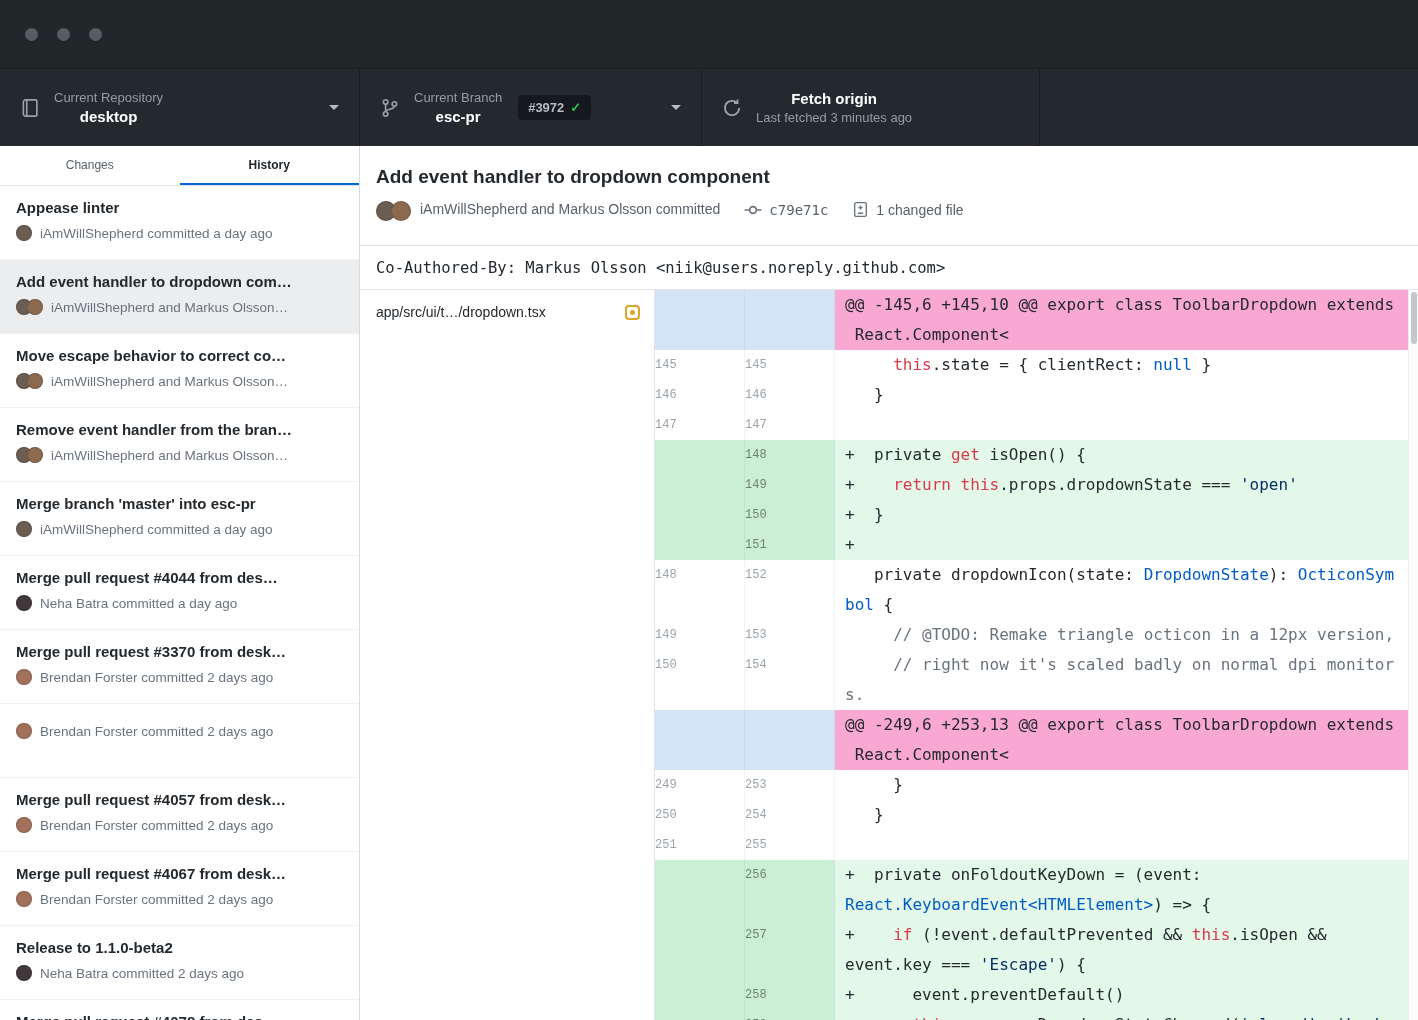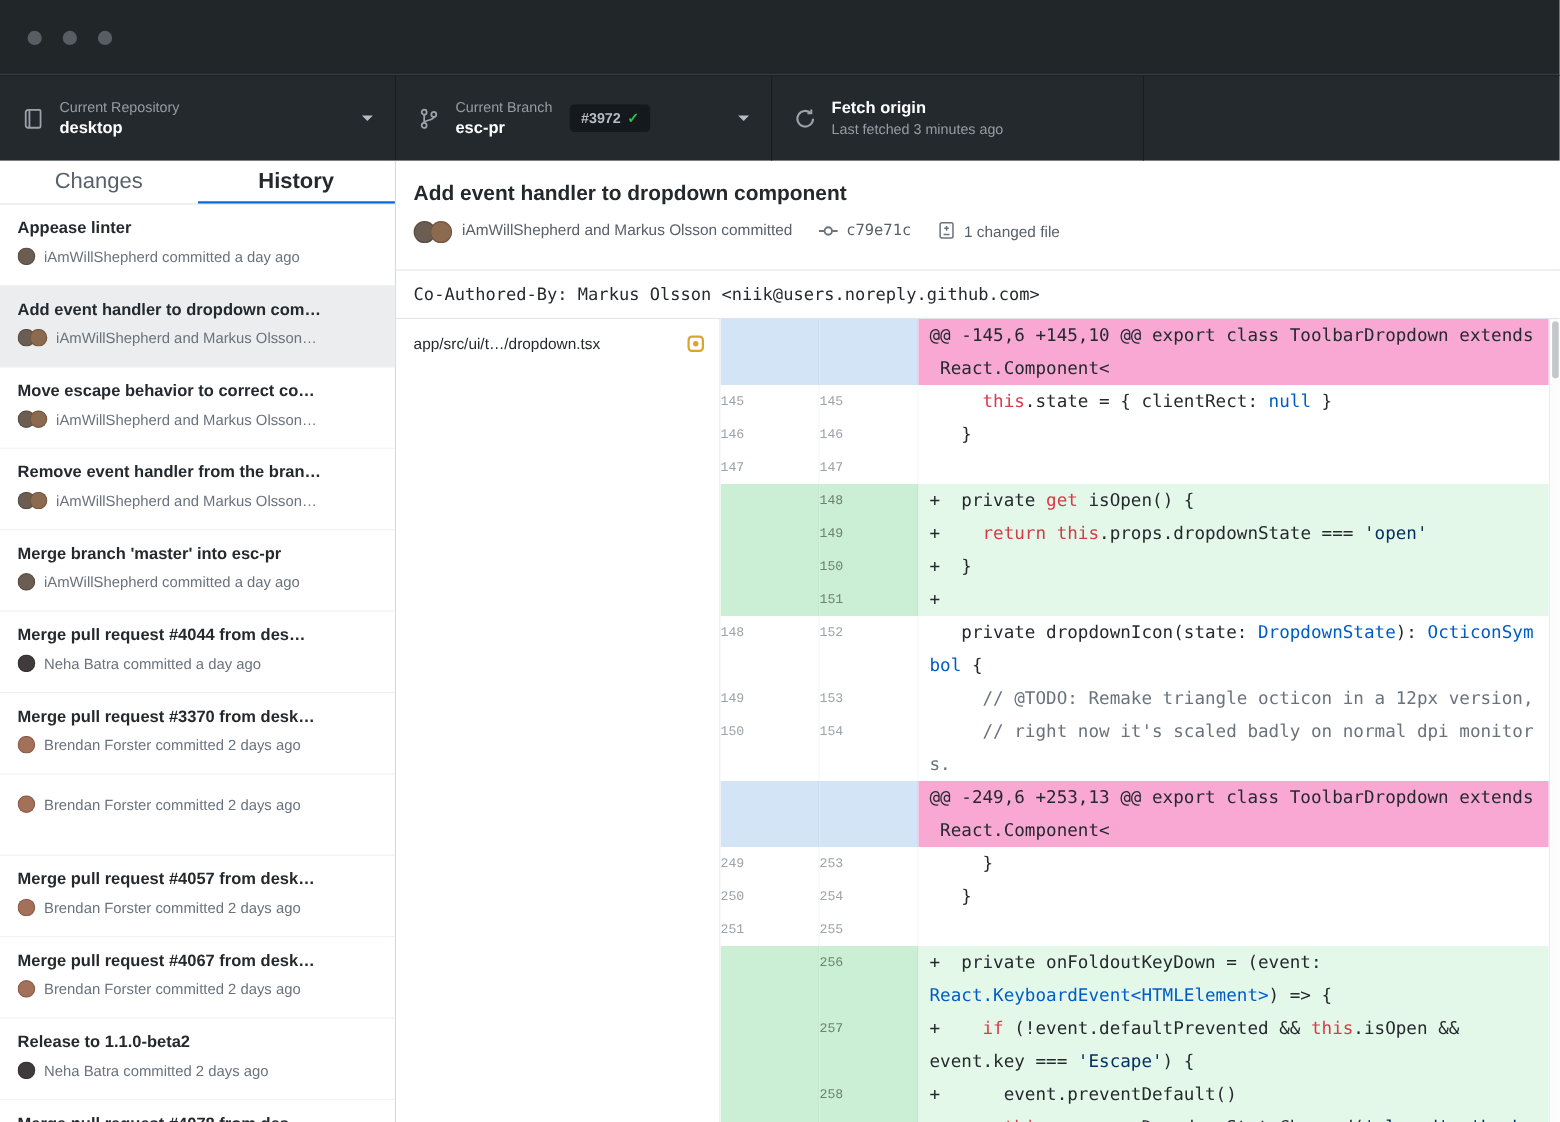--- a/index.html
+++ b/index.html
@@ -6,39 +6,39 @@
   html,body { width:1418px; height:1020px; overflow:hidden; }
   body { font-family:"Liberation Sans", sans-serif; background:#fff; color:#24292e; }
   .app { width:1418px; height:1020px; overflow:hidden; display:flex; flex-direction:column; }
 
   
   .titlebar { height:68px; background:#212629; display:flex; align-items:center; padding-left:25px; gap:19px; flex:none; }
   .tl-btn { width:13px; height:13px; border-radius:50%; background:#575d63; }
 
   
   .toolbar { height:78px; background:#24292e; border-top:1px solid #1a1e22; display:flex; flex:none; }
-  .tb-section { display:flex; align-items:center; border-right:1px solid #191d21; padding:0 20px; cursor:pointer; }
+  .tb-section { display:flex; align-items:center; border-right:1px solid #191d21; padding:0 20px; cursor:pointer;text-align:center; }
   .tb-sec-repo { width:360px; }
   .tb-sec-branch { width:342px; }
   .tb-sec-fetch { width:338px; }
   .tb-icon { flex:none; margin-right:14px; display:flex; }
   .tb-texts { display:flex; flex-direction:column; gap:3px; min-width:0; }
   .tb-label { font-size:13px; color:#969ca3; }
   .tb-value { font-size:15px; font-weight:700; color:#ffffff; white-space:nowrap; }
   .chev { width:0; height:0; border-left:5px solid transparent; border-right:5px solid transparent; border-top:5px solid #b6bcc3; margin-left:auto; }
   .pr-badge { margin-left:16px; background:#15191d; border-radius:4px; padding:5px 10px; font-size:13px; font-weight:600; color:#b6bcc3; display:flex; align-items:center; gap:6px; flex:none; }
   .pr-check { color:#2fbf4f; font-weight:700; font-size:13px; }
 
   
   .main { flex:1; display:flex; min-height:0; }
 
   
   .sidebar { width:360px; flex:none; border-right:1px solid #d8dce0; display:flex; flex-direction:column; min-height:0; }
   .tabbar { height:40px; flex:none; display:flex; border-bottom:1px solid #e1e4e8; }
-  .tab { flex:1; text-align:center; line-height:38px; font-size:20px; color:#586069; cursor:pointer; border-bottom:2px solid transparent; }
+  .tab { flex:1; text-align:center; line-height:38px; font-size:12px; color:#586069; cursor:pointer; border-bottom:2px solid transparent; }
   .tab.active { color:#24292e; font-weight:600; border-bottom-color:#0366d6; }
   .commit-list { flex:1; overflow:hidden; }
   .commit-item { height:74px; padding:12px 16px 0 16px; border-bottom:1px solid #f0f2f4; cursor:pointer; overflow:hidden; }
   .commit-item.selected { background:#ebedef; }
   .ci-title { font-size:15px; font-weight:700; color:#24292e; white-space:nowrap; overflow:hidden; line-height:20px; }
   .ci-byline { margin-top:7px; display:flex; align-items:center; gap:8px; font-size:13.5px; color:#6a737d; white-space:nowrap; overflow:hidden; }
   .avatar { width:16px; height:16px; border-radius:50%; display:inline-block; box-shadow:inset 0 0 0 1px rgba(0,0,0,.18); flex:none; }
   .avatar-stack { display:inline-flex; flex:none; }
   .avatar-stack .avatar + .avatar { margin-left:-5px; }
 

